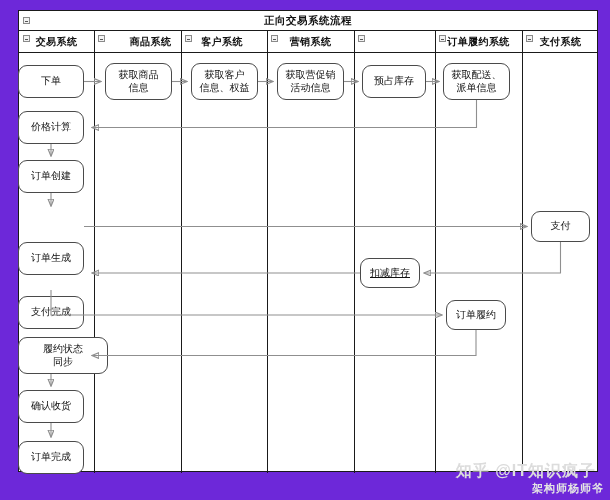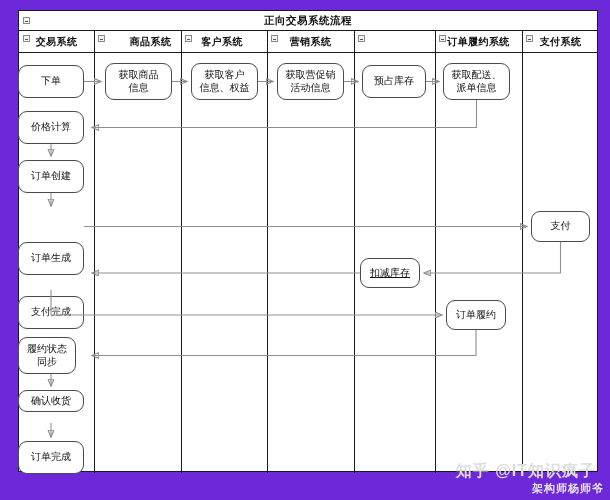--- a/index.html
+++ b/index.html
@@ -126,23 +126,23 @@
       <div class="node" style="left: 362px; top: 65px; width: 64px; height: 33px;"><span>预占库存</span></div>
       <div class="node" style="left: 443px; top: 63px; width: 67px; height: 37px;"><span>获取配送、
 派单信息</span></div>
       <div class="node" style="left: 18px; top: 111px; width: 66px; height: 33px;"><span>价格计算</span></div>
       <div class="node" style="left: 18px; top: 160px; width: 66px; height: 33px;"><span>订单创建</span></div>
       <div class="node" style="left: 18px; top: 210px; width: 66px; height: 33px; margin-top: 32px;"><span>订单生成</span></div>
       <div class="node" style="left: 531px; top: 211px; width: 59px; height: 31px;"><span>支付</span></div>
       <div class="node" style="left: 360px; top: 258px; width: 60px; height: 30px; text-decoration: underline;"><span>扣减库存</span></div>
       <div class="node" style="left: 18px; top: 257px; width: 66px; height: 33px; margin-top: 39px;"><span>支付完成</span></div>
       <div class="node" style="left: 446px; top: 300px; width: 60px; height: 30px;"><span>订单履约</span></div>
-      <div class="node" style="left: 18px; top: 337px; width: 58px; height: 37px;"><span>履约状态
+      <div class="node" style="left: 18px; top: 337px; width: 90px; height: 37px;"><span>履约状态
 同步</span></div>
-      <div class="node" style="left: 18px; top: 390px; width: 66px; height: 22px;"><span>确认收货</span></div>
+      <div class="node" style="left: 18px; top: 390px; width: 66px; height: 33px;"><span>确认收货</span></div>
       <div class="node" style="left: 18px; top: 441px; width: 66px; height: 33px;"><span>订单完成</span></div>
     </div>
 
   <svg class="wires" viewBox="0 0 610 500">
     <defs>
       <marker id="ah" markerWidth="7" markerHeight="7" refX="6.2" refY="3" orient="auto" markerUnits="strokeWidth">
         <path d="M0,0.4 L6.4,3 L0,5.6 z" fill="#6e6e6e" stroke="none"></path>
       </marker>
     </defs>
 

